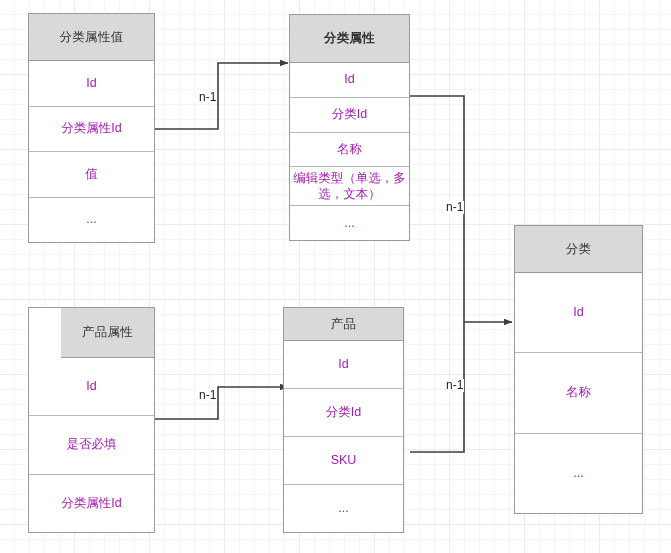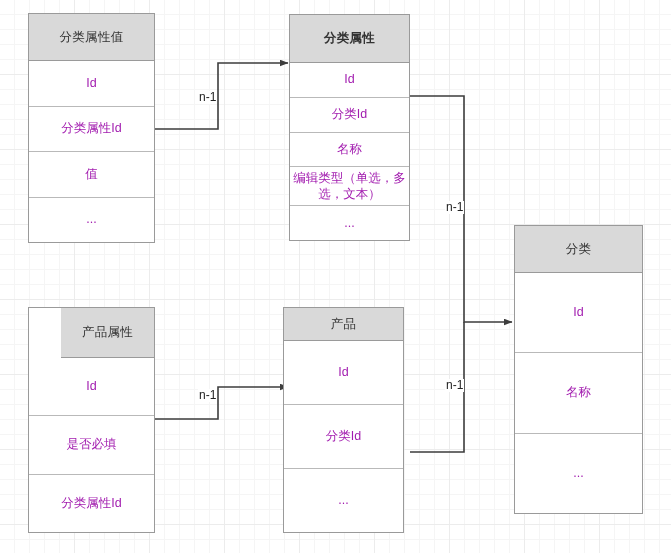--- a/index.html
+++ b/index.html
@@ -150,16 +150,17 @@
     <div class="entity-header" style="height:50px;margin-left:32px;">产品属性</div>
     <div class="entity-row">Id</div>
     <div class="entity-row">是否必填</div>
     <div class="entity-row">分类属性Id</div>
   </div>
 
   <div class="entity" style="left:283px; top:307px; width:121px; height:226px;">
     <div class="entity-header" style="height:33px;">产品</div>
     <div class="entity-row">Id</div>
     <div class="entity-row">分类Id</div>
+    <div class="entity-row">SKU</div>
     <div class="entity-row">...</div>
   </div>
 
 </div>
 
 </body></html>

